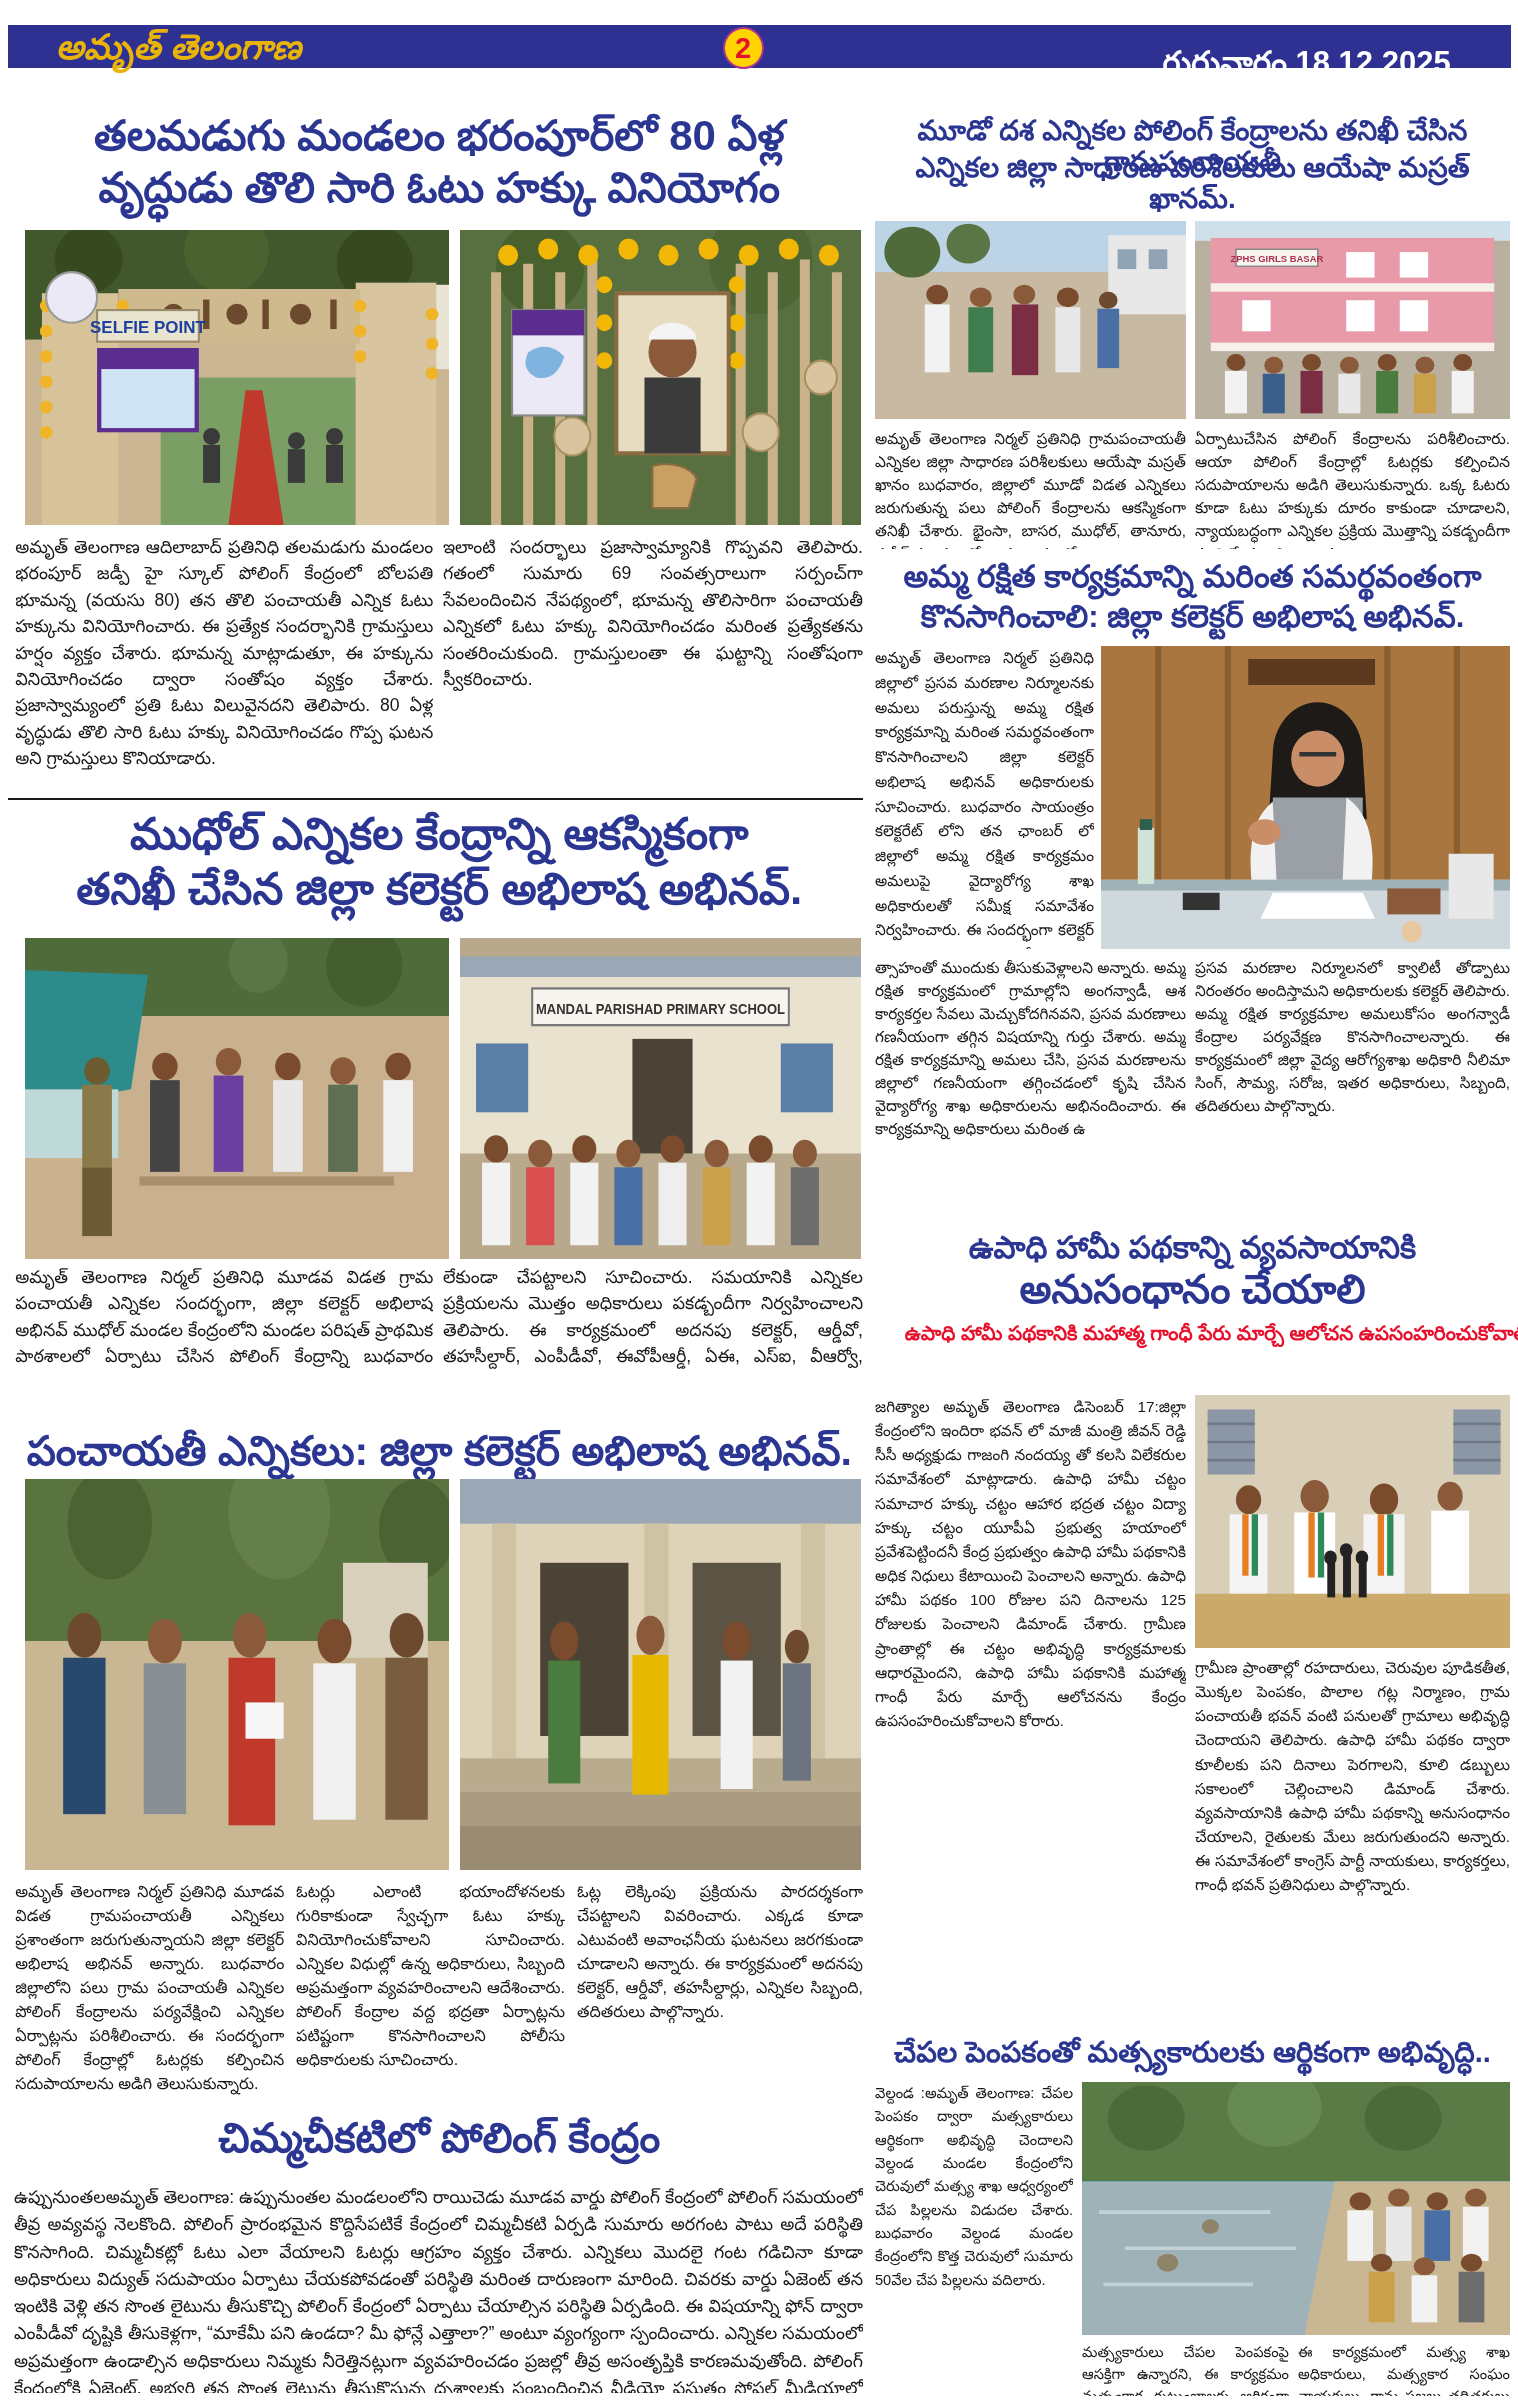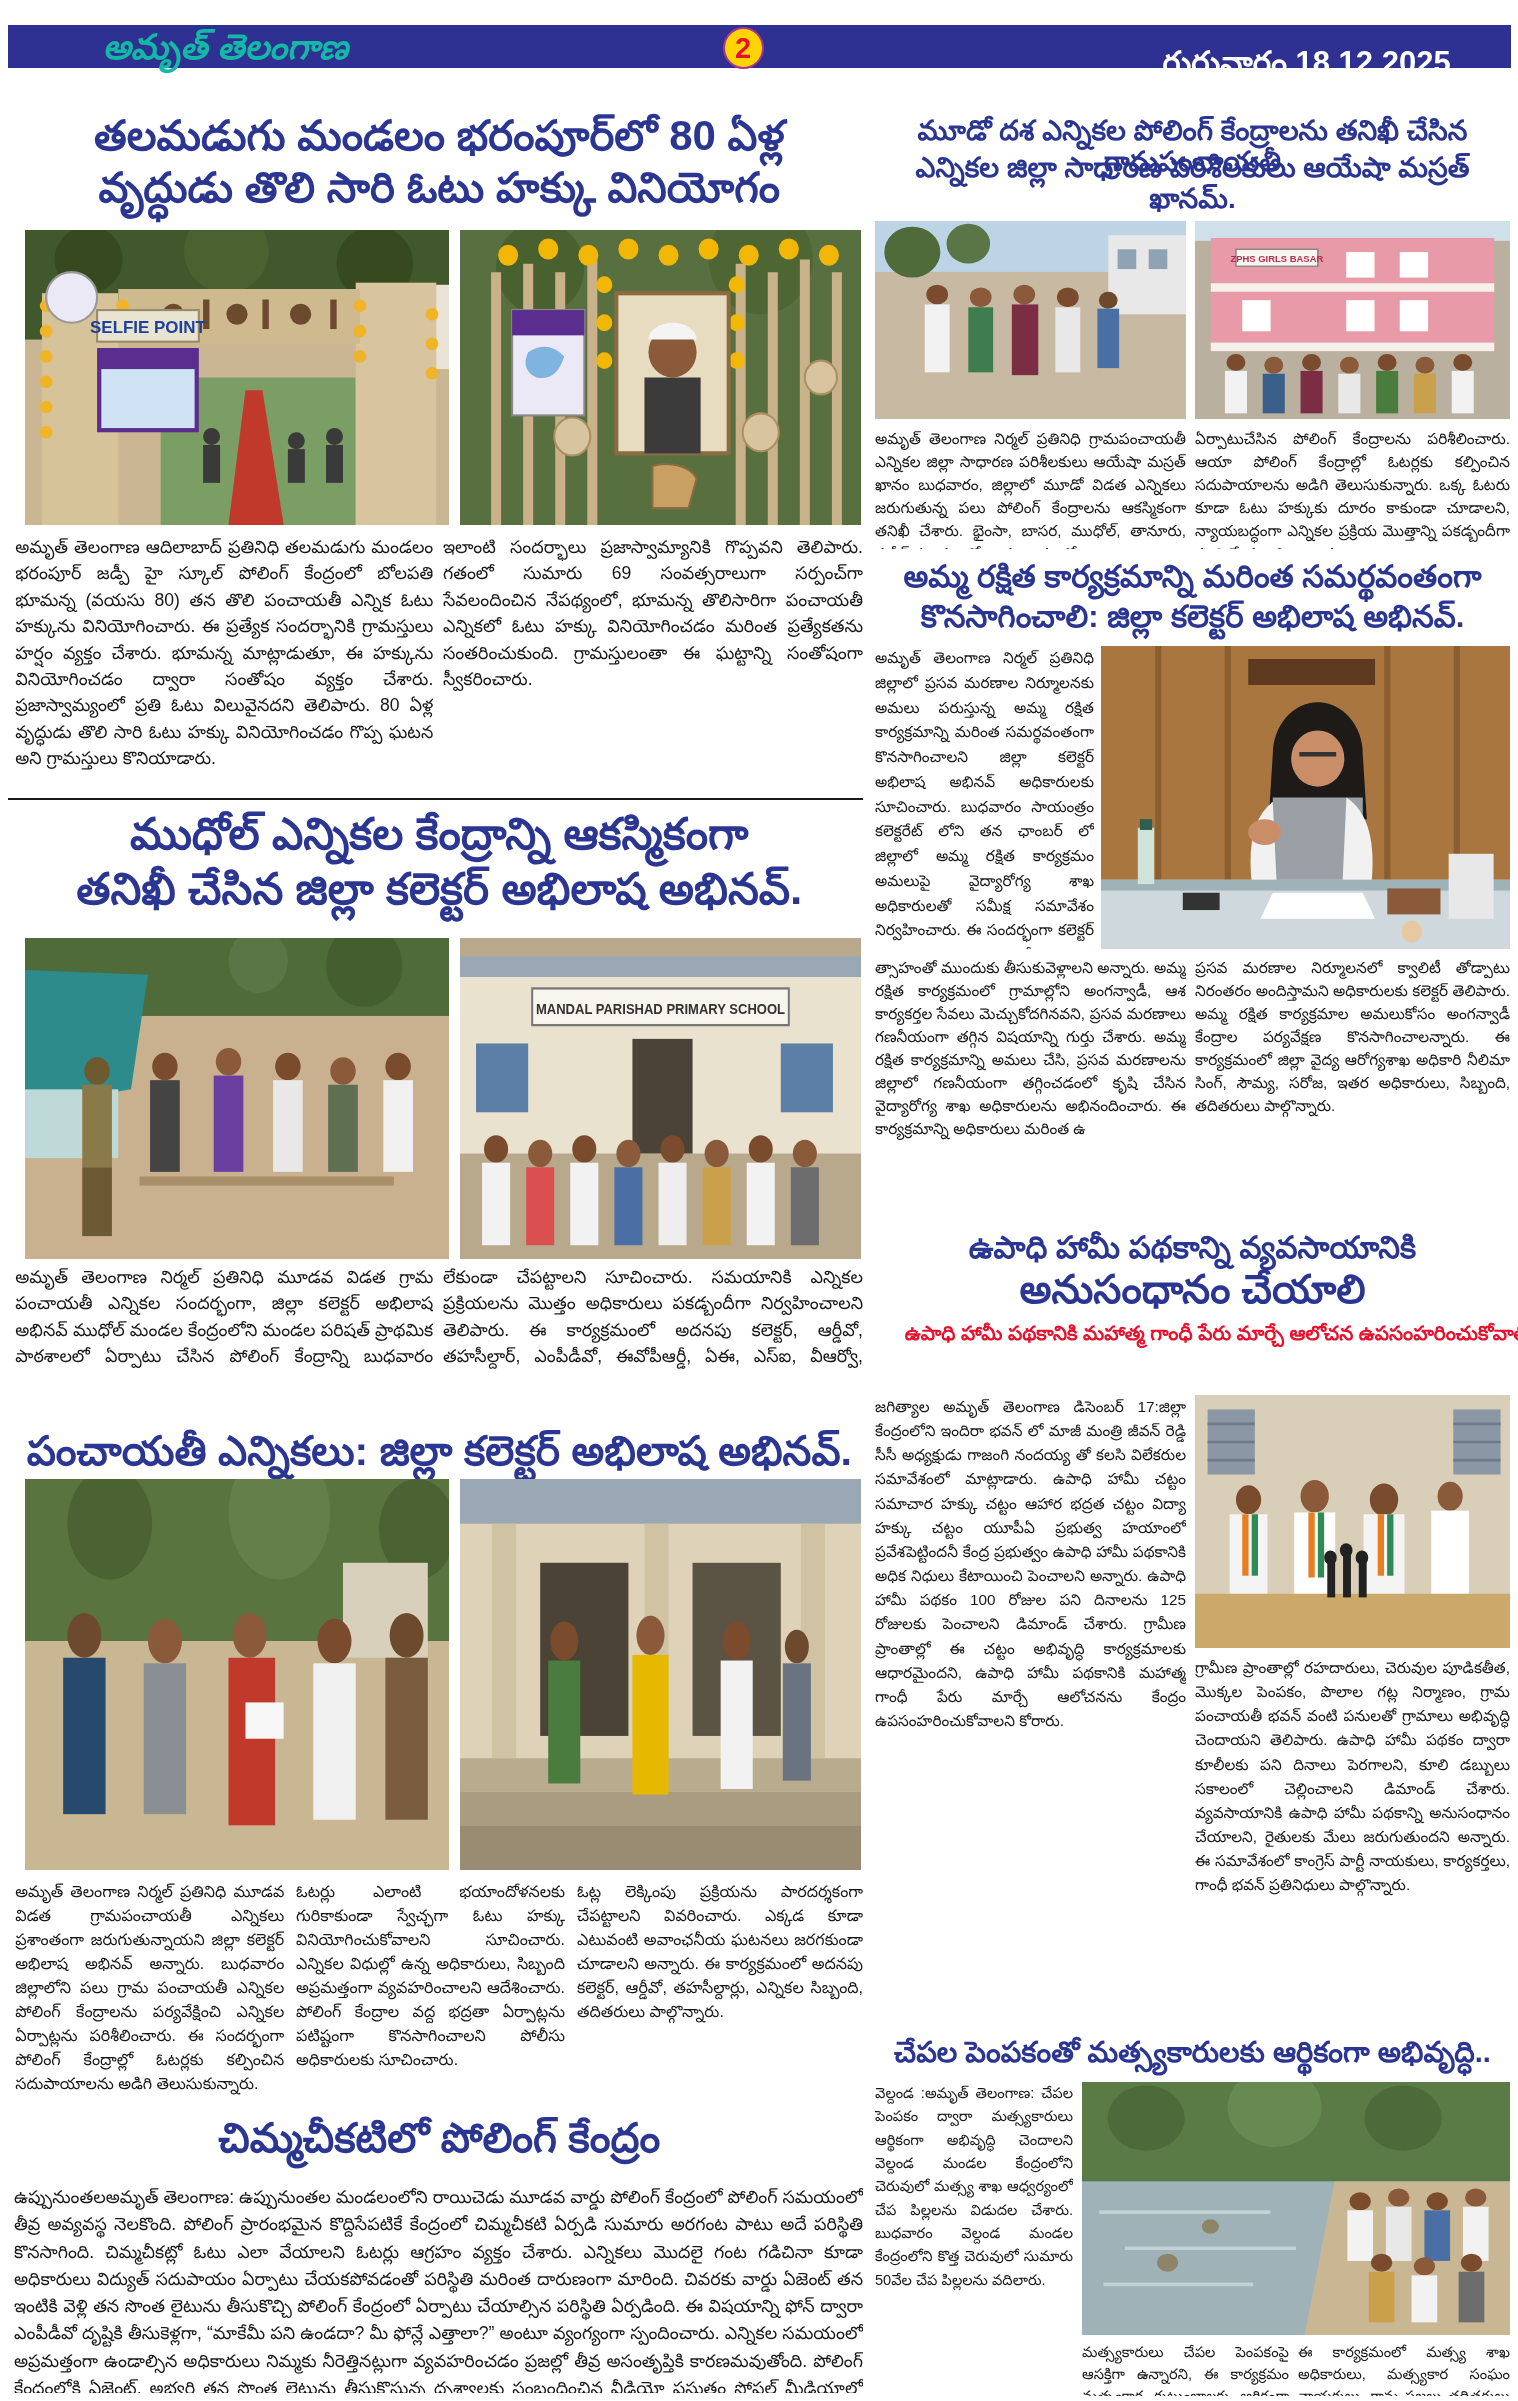--- a/index.html
+++ b/index.html
@@ -6,21 +6,21 @@
   .page{position:relative;width:1518px;height:2401px;background:#ffffff;
         font-family:"Liberation Sans","DejaVu Sans",sans-serif;overflow:hidden;}
   .abs{position:absolute;}
   .hl{color:#2b3692;font-weight:bold;text-align:center;line-height:1.12;letter-spacing:0;}
   .subred{color:#e8112d;font-weight:bold;text-align:center;line-height:1.25;}
   .body-txt{color:#161616;text-align:justify;overflow:hidden;line-height:1.5;}
   .rule{background:#1a1a1a;height:1.5px;}
   .photo{overflow:hidden;background:#0ea5e9;}
   .photo svg{display:block;width:100%;height:100%;}
   .headerbar{background:#2e3192;display:flex;align-items:center;}
-  .masthead{color:#14b8a6;font-weight:bold;font-size:35px;font-style:italic;margin-left:47px;}
+  .masthead{color:#eab308;font-weight:bold;font-size:35px;font-style:italic;}
   .badge{background:#ffd400;border:2.3px solid #b0338d;border-radius:50%;
          display:flex;align-items:center;justify-content:center;
          color:#e8112d;font-weight:bold;font-size:29px;}
   .datetxt{color:#ffffff;font-weight:bold;font-size:31px;text-align:right;}
 </style>
 </head>
 <body>
 
 <div class="page">
 

